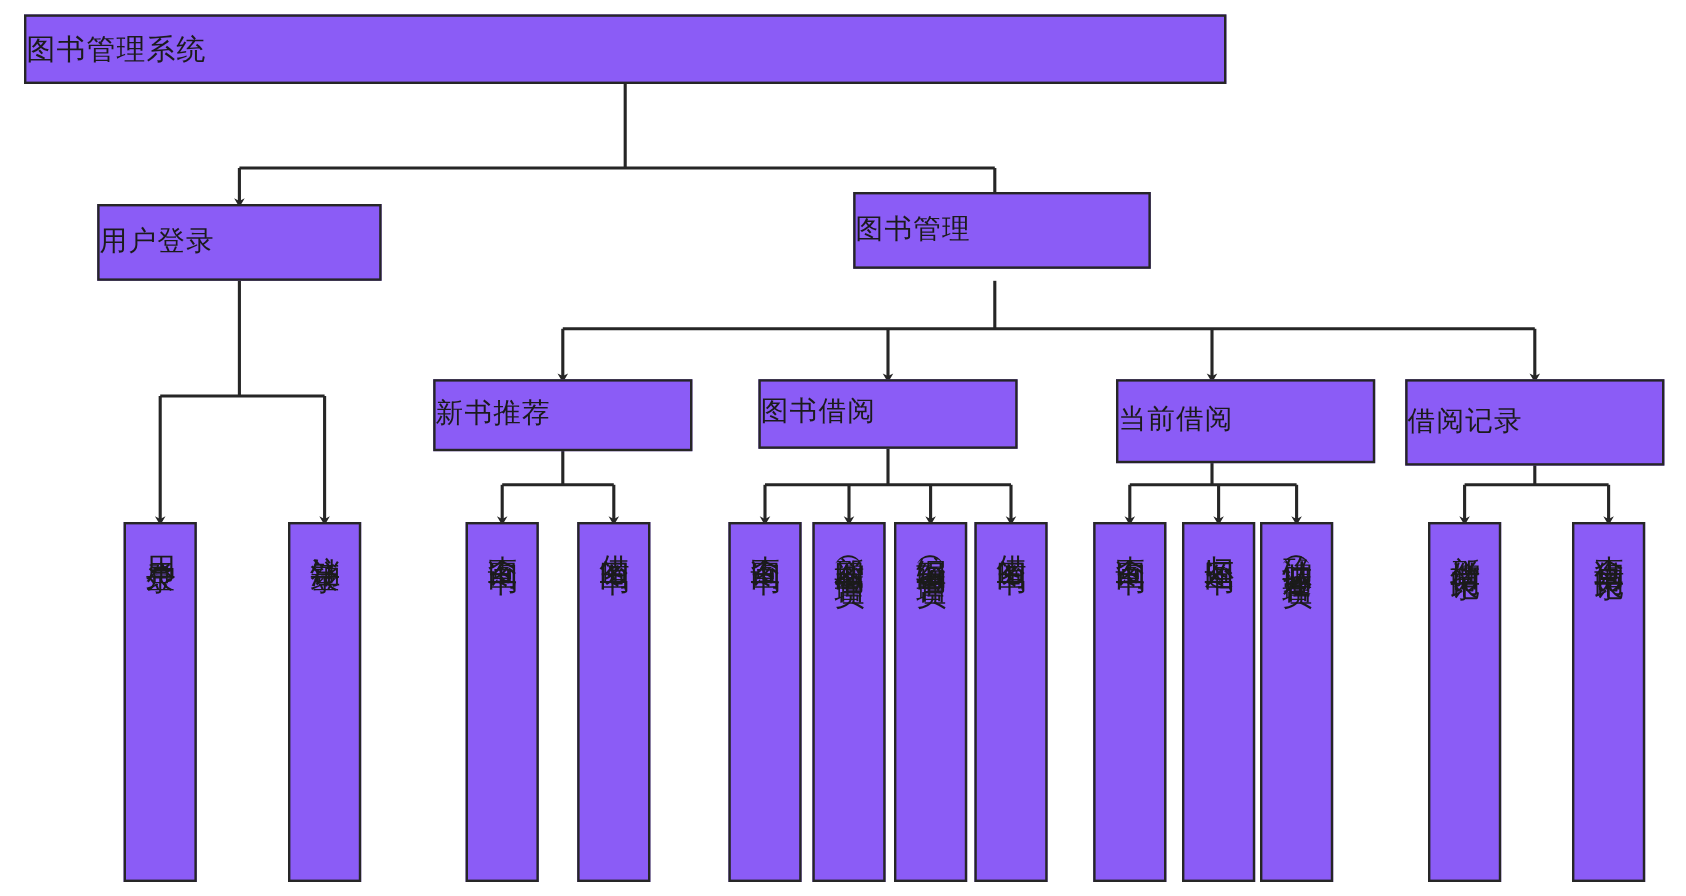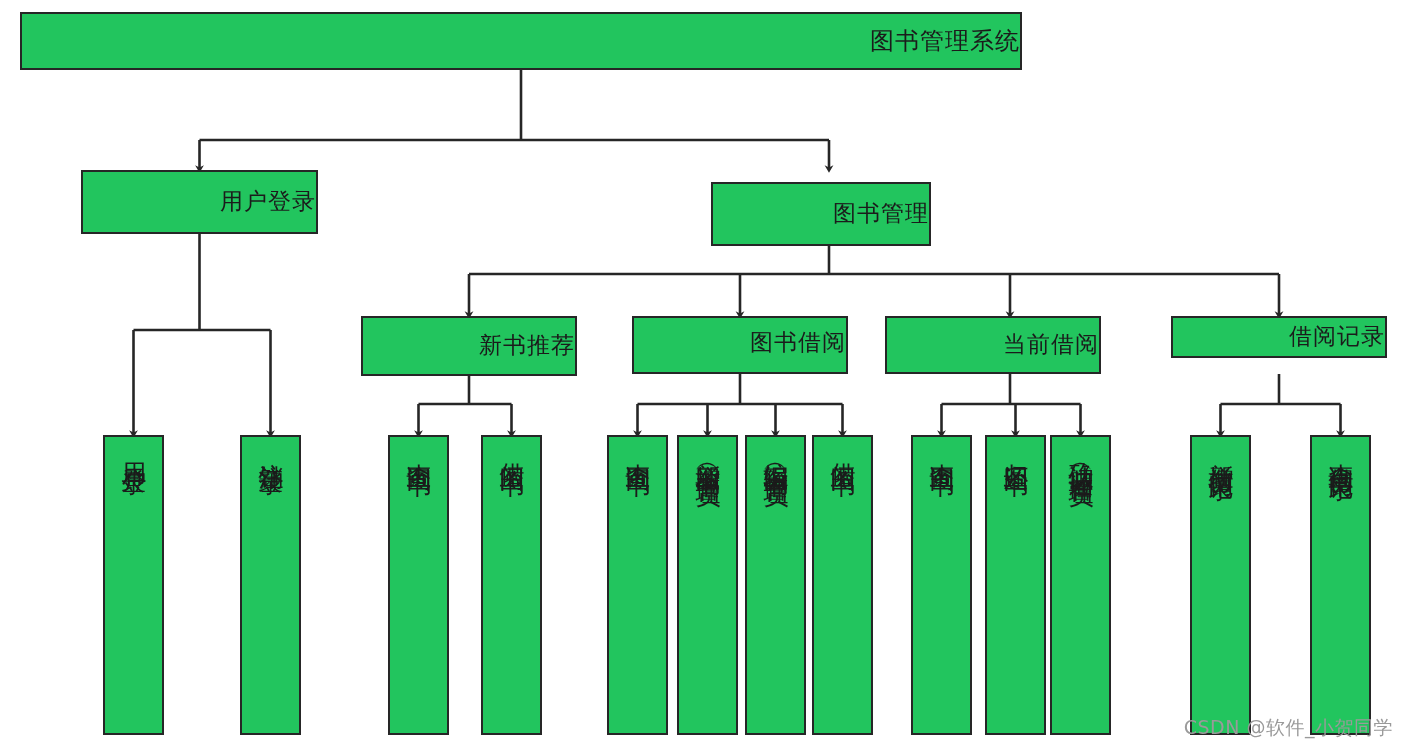--- a/index.html
+++ b/index.html
@@ -22,24 +22,24 @@
     left: 0;
     top: 0;
     width: 1405px;
     height: 747px;
     pointer-events: none;
   }
   .node {
     position: absolute;
     box-sizing: border-box;
     border: 2.5px solid #262626;
-    background: #22c55e;
+    background: #8b5cf6;
     display: flex;
     align-items: center;
-    justify-content: flex-end;
+    justify-content: flex-start;
     color: #1b1b1b;
   }
   .node .label {
     display: block;
     text-align: center;
     line-height: 1.28;
     color: #1b1b1b;
   }
   .node.horiz .label {
     writing-mode: horizontal-tb;
@@ -118,33 +118,33 @@
       </g>
   </svg>
 
   <div id="nodes">
       <div class="node horiz root" style="left: 20px; top: 12px; width: 1002px; height: 58px;">
         <span class="label">图书管理系统</span>
       </div>
       <div class="node horiz" style="left: 81px; top: 170px; width: 237px; height: 64px;">
         <span class="label">用户登录</span>
       </div>
-      <div class="node horiz" style="left: 711px; top: 182px; width: 220px; height: 64px;">
+      <div class="node horiz" style="left: 711px; top: 160px; width: 248px; height: 64px;">
         <span class="label">图书管理</span>
       </div>
       <div class="node horiz" style="left: 361px; top: 316px; width: 216px; height: 60px;">
         <span class="label">新书推荐</span>
       </div>
       <div class="node horiz" style="left: 632px; top: 316px; width: 216px; height: 58px; font-family: Liberation Mono, monospace;">
         <span class="label">图书借阅</span>
       </div>
-      <div class="node horiz" style="left: 885px; top: 316px; width: 216px; height: 58px;">
+      <div class="node horiz" style="left: 930px; top: 316px; width: 216px; height: 70px;">
         <span class="label">当前借阅</span>
       </div>
-      <div class="node horiz" style="left: 1171px; top: 316px; width: 216px; height: 42px;">
+      <div class="node horiz" style="left: 1171px; top: 316px; width: 216px; height: 72px;">
         <span class="label">借阅记录</span>
       </div>
       <div class="node vert" style="left: 103px; top: 435px; width: 61px; height: 300px;">
         <span class="label">用户登录</span>
       </div>
       <div class="node vert" style="left: 240px; top: 435px; width: 61px; height: 300px;">
         <span class="label">注销登录</span>
       </div>
       <div class="node vert" style="left: 388px; top: 435px; width: 61px; height: 300px;">
         <span class="label">查询图书</span>
@@ -174,14 +174,13 @@
         <span class="label">确认归还（管理员）</span>
       </div>
       <div class="node vert" style="left: 1190px; top: 435px; width: 61px; height: 300px;">
         <span class="label">新增借阅记录</span>
       </div>
       <div class="node vert" style="left: 1310px; top: 435px; width: 61px; height: 300px;">
         <span class="label">查询借阅记录</span>
       </div>
     </div>
 
-  <div id="watermark">CSDN @软件_小贺同学</div>
 </div>
 
 </body></html>

